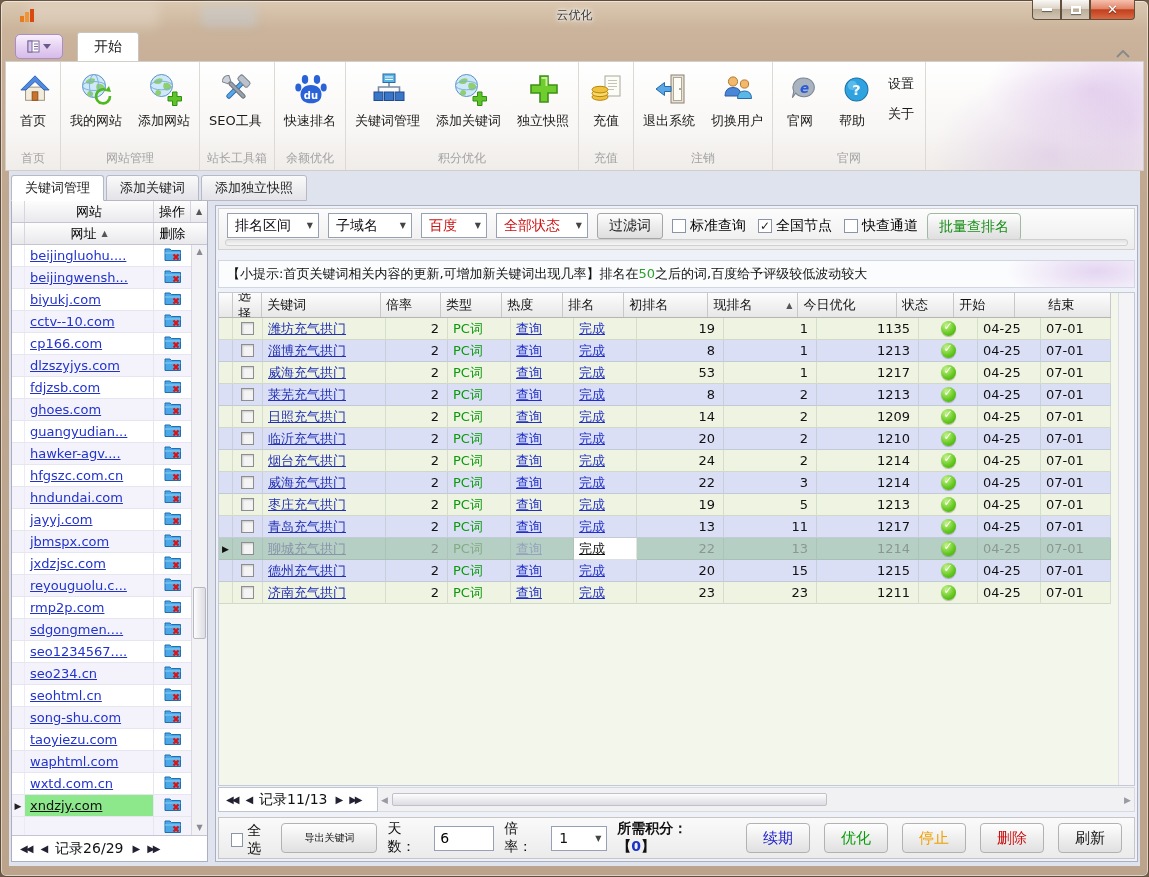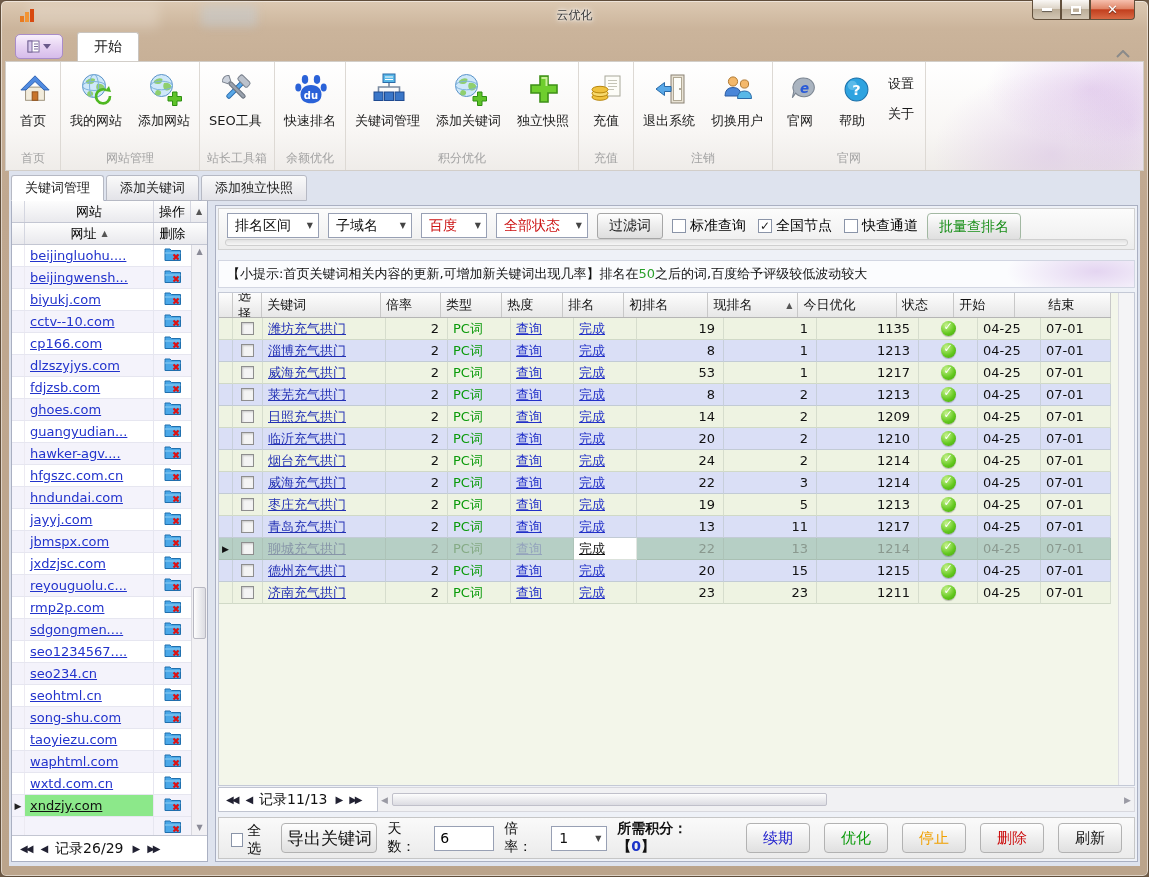--- a/index.html
+++ b/index.html
@@ -1243,21 +1243,21 @@
           <span class="hs-spacer"></span>
           <span class="hs-arr">▶</span>
         </div>
       </div>
 
       <div class="footer">
         <span class="chkitem">
           <span class="chk"></span>
           <span>全选</span>
         </span>
-        <span class="fbtn" style="min-width:96px;font-size:17px;">导出关键词</span>
+        <span class="fbtn" style="min-width:96px;font-size:10px;">导出关键词</span>
         <span>天数：</span>
         <input class="days-input" value="6" style="">
         <span>倍率：</span>
         <span class="dd" style="width:62px;">
           <span>1</span>
             <span class="arr">▼</span>
         </span>
         <span class="pts">
           <span>所需积分：</span><span>【</span><span class="pts-val">0</span><span>】</span>
         </span>

